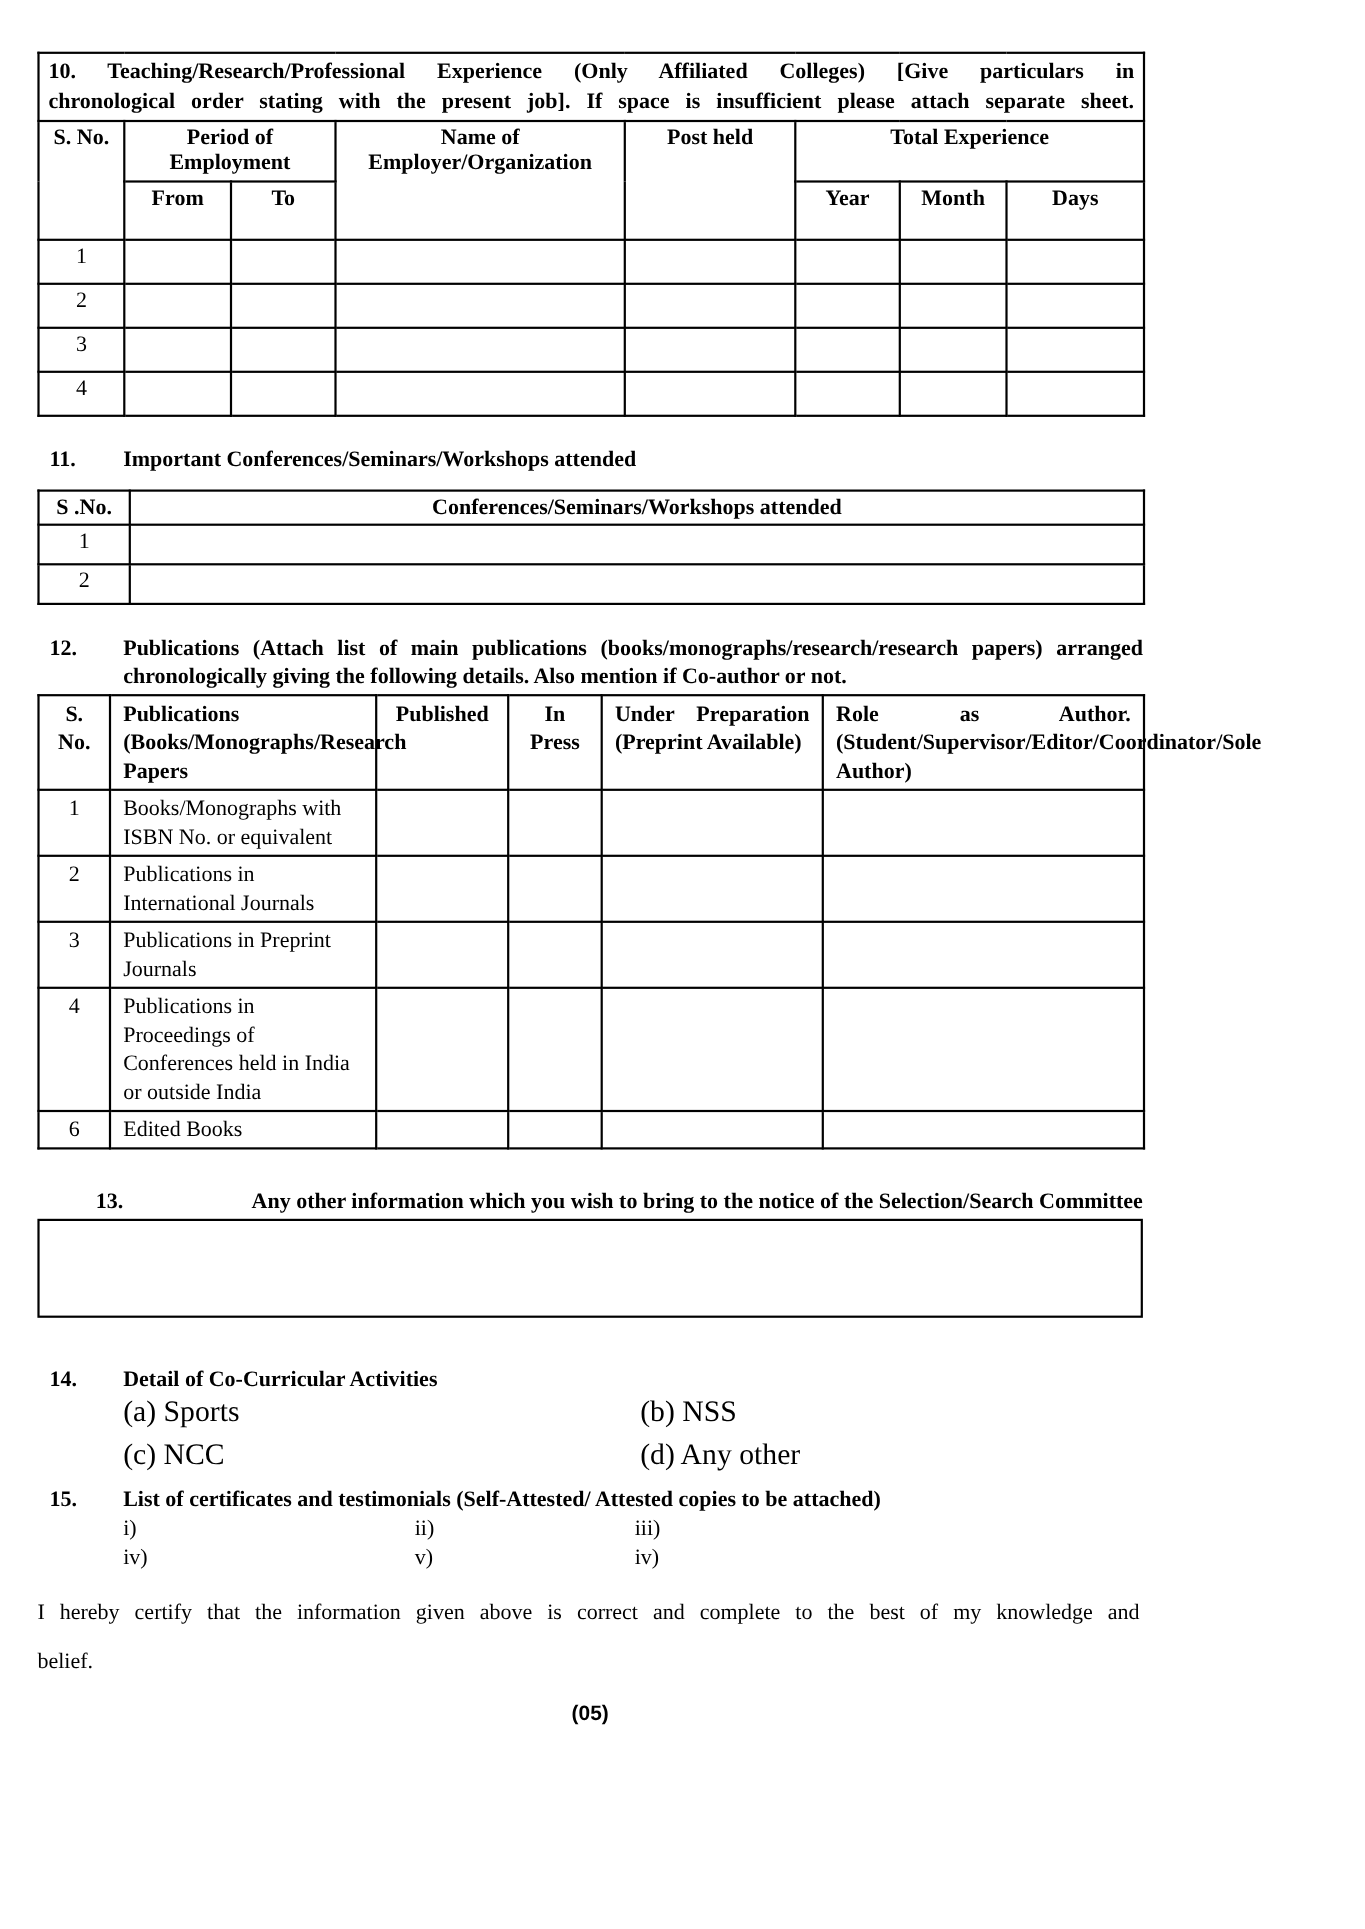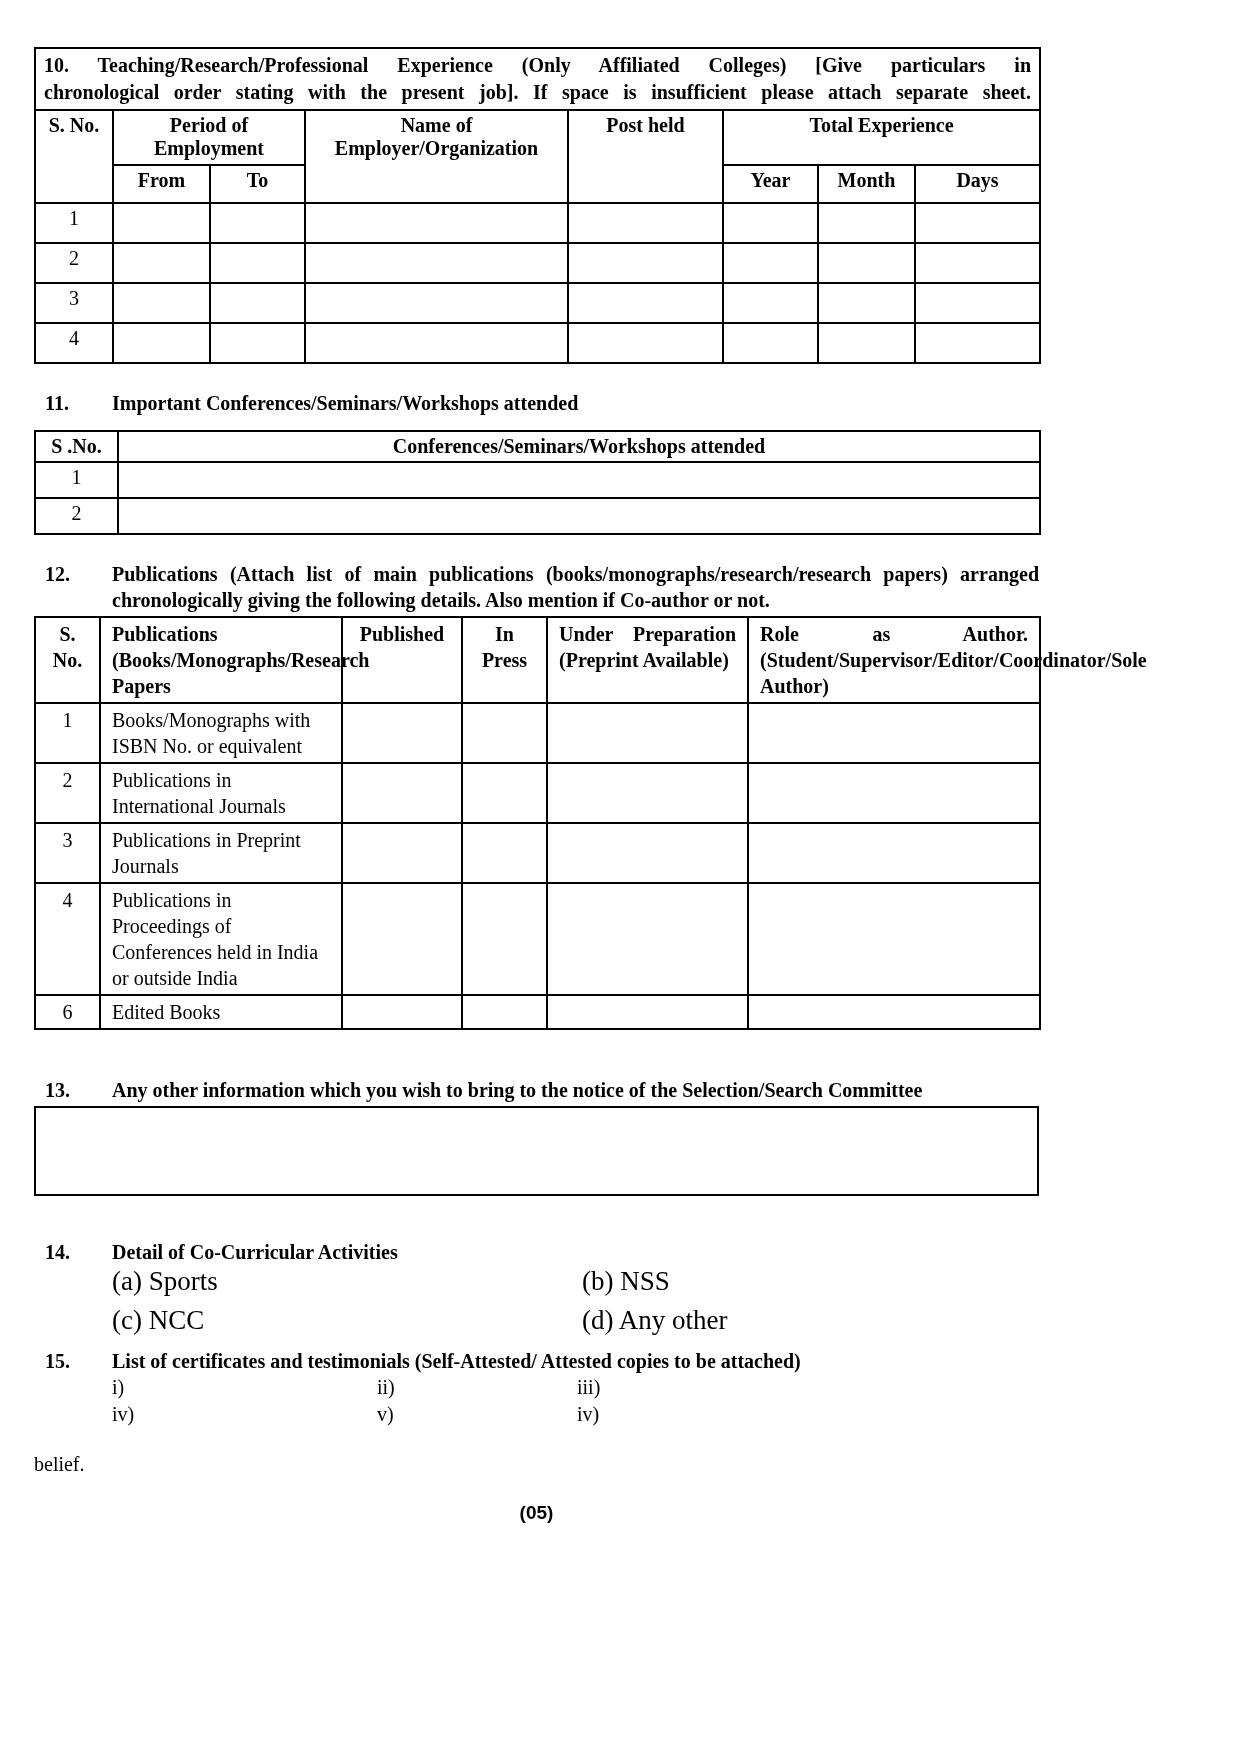--- a/index.html
+++ b/index.html
@@ -14,21 +14,21 @@
 
   table { border-collapse:collapse; table-layout:fixed; width:1005px; }
   th, td { border:2px solid #000; font-size:20px; vertical-align:top; padding:3px 8px; }
   th { font-weight:bold; text-align:center; }
 
   
   .exp-title-cell { text-align:justify; }
   .exp-title-line { display:block; font-weight:bold; font-size:20px; line-height:27px;
                     text-align:justify; text-align-last:justify; }
   .exp-head-row th { height:55px; }
-  .exp-sub-row th { height:38px;font-family:Liberation Serif, serif; }
+  .exp-sub-row th { height:53px;font-family:Liberation Serif, serif; }
   .exp-body-row td { height:40px; }
   .num-cell { text-align:center; font-size:20px; }
   .blk { display:block; }
 
   
   .sec-heading { display:flex; font-weight:bold; font-size:20px; line-height:26px; }
   .sec-heading .num { flex:0 0 78px; padding-left:11px; }
   .sec-heading .txt { flex:1; max-width:927px; }
   .nowrap { white-space:nowrap; }
   .justify { text-align:justify; }
@@ -43,21 +43,21 @@
   .pub-table { margin-top:3px; }
   .pub-table th, .pub-table td { padding:3px 11px; line-height:26px; }
   .pub-table th { height:84px; }
   .pub-head-left { text-align:justify; }
   .pub-row-2 td { height:52px; }
   .pub-row-4 td { height:104px; }
   .pub-row-1 td { height:34px; }
   .pub-label { text-align:left; }
 
   
-  .other-heading { margin-top:47px; }
+  .other-heading { margin-top:34px;text-align:right; }
   .other-box { margin-top:3px; width:1005px; height:90px; border:2px solid #000; }
 
   
   .cc-heading { margin-top:43px; }
   .cc-row { display:flex; font-size:27px; line-height:26px; margin-left:78px; margin-top:3px; }
   .cc-row + .cc-row { margin-top:13px; }
   .cc-left { flex:0 0 470px; }
 
   
   .cert-heading { margin-top:15px; }
@@ -281,20 +281,21 @@
       <span class="c2">ii)</span>
       <span class="c3">iii)</span>
     </div>
     <div class="cert-row">
       <span class="c1">iv)</span>
       <span class="c2">v)</span>
       <span class="c3">iv)</span>
     </div>
 
     <div class="declaration">
+      <span class="decl-line1">I hereby certify that the information given above is correct and complete to the best of my knowledge and</span>
       <span class="decl-line2">belief.</span>
     </div>
 
 
     <div class="page-num">(05)</div>
 
   </div>
 </div>
 
 </body></html>

